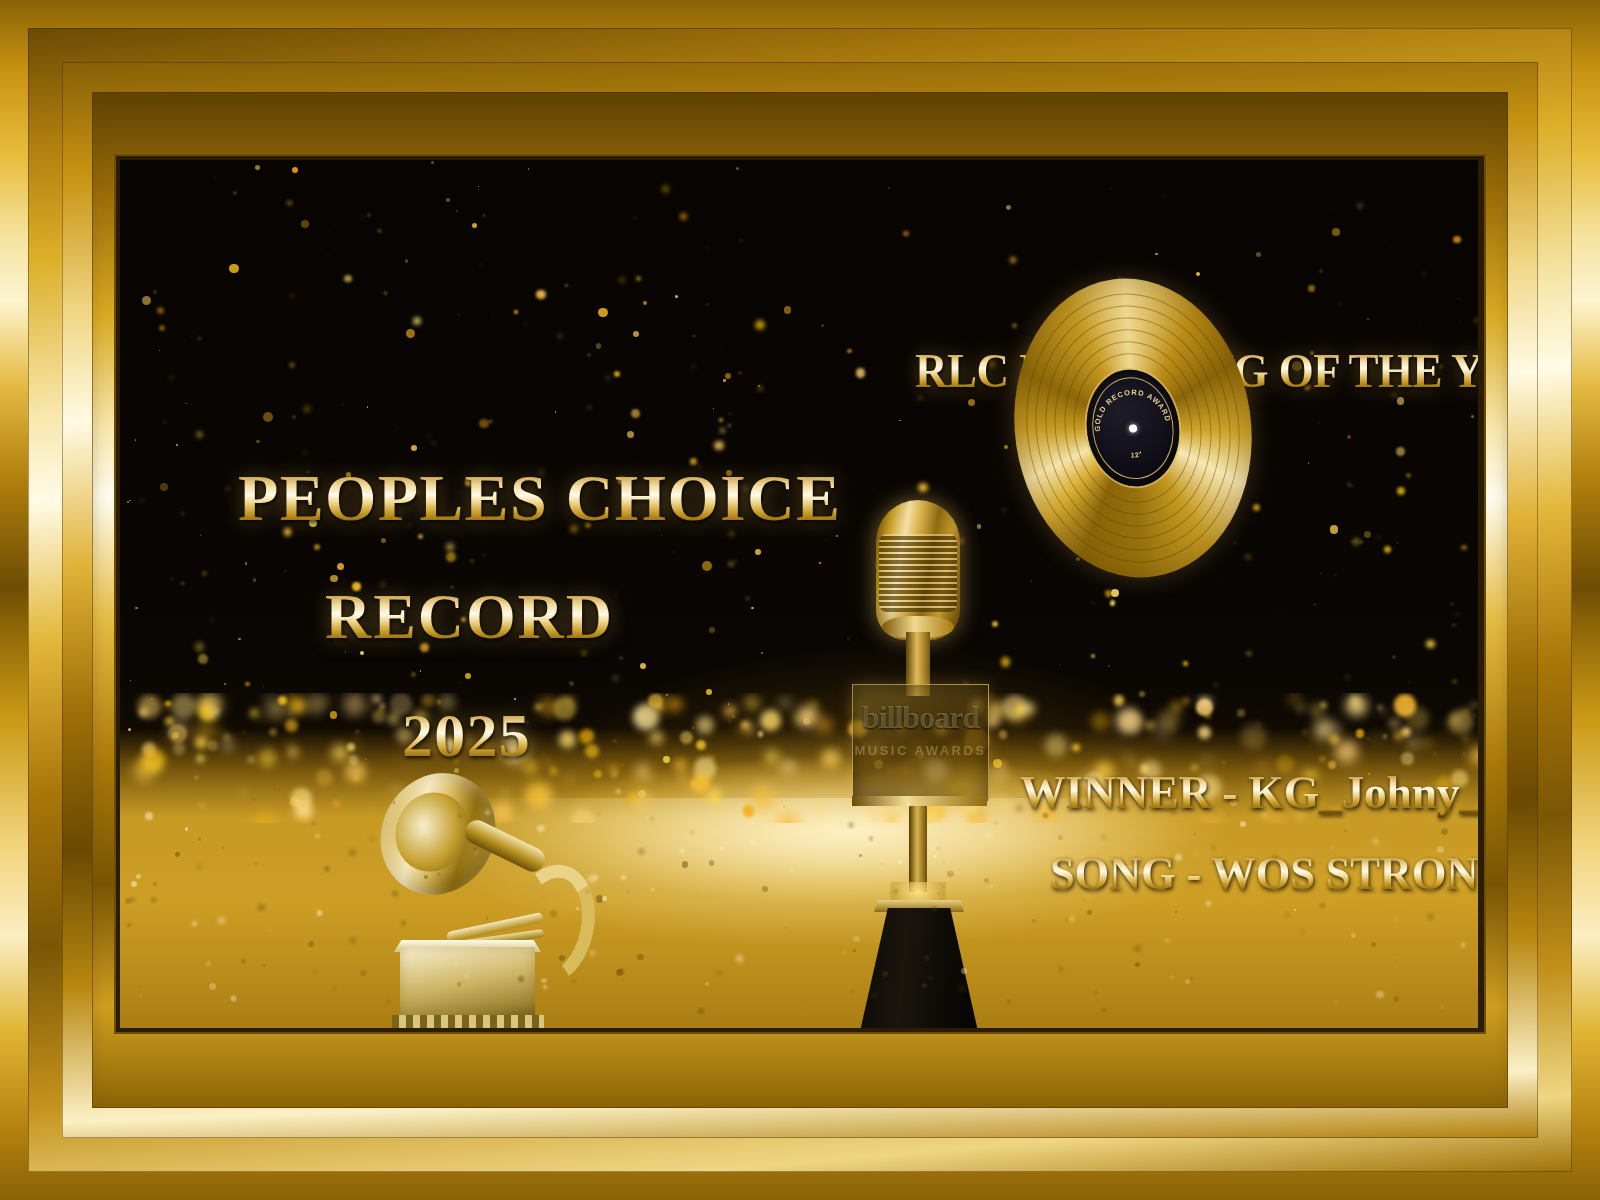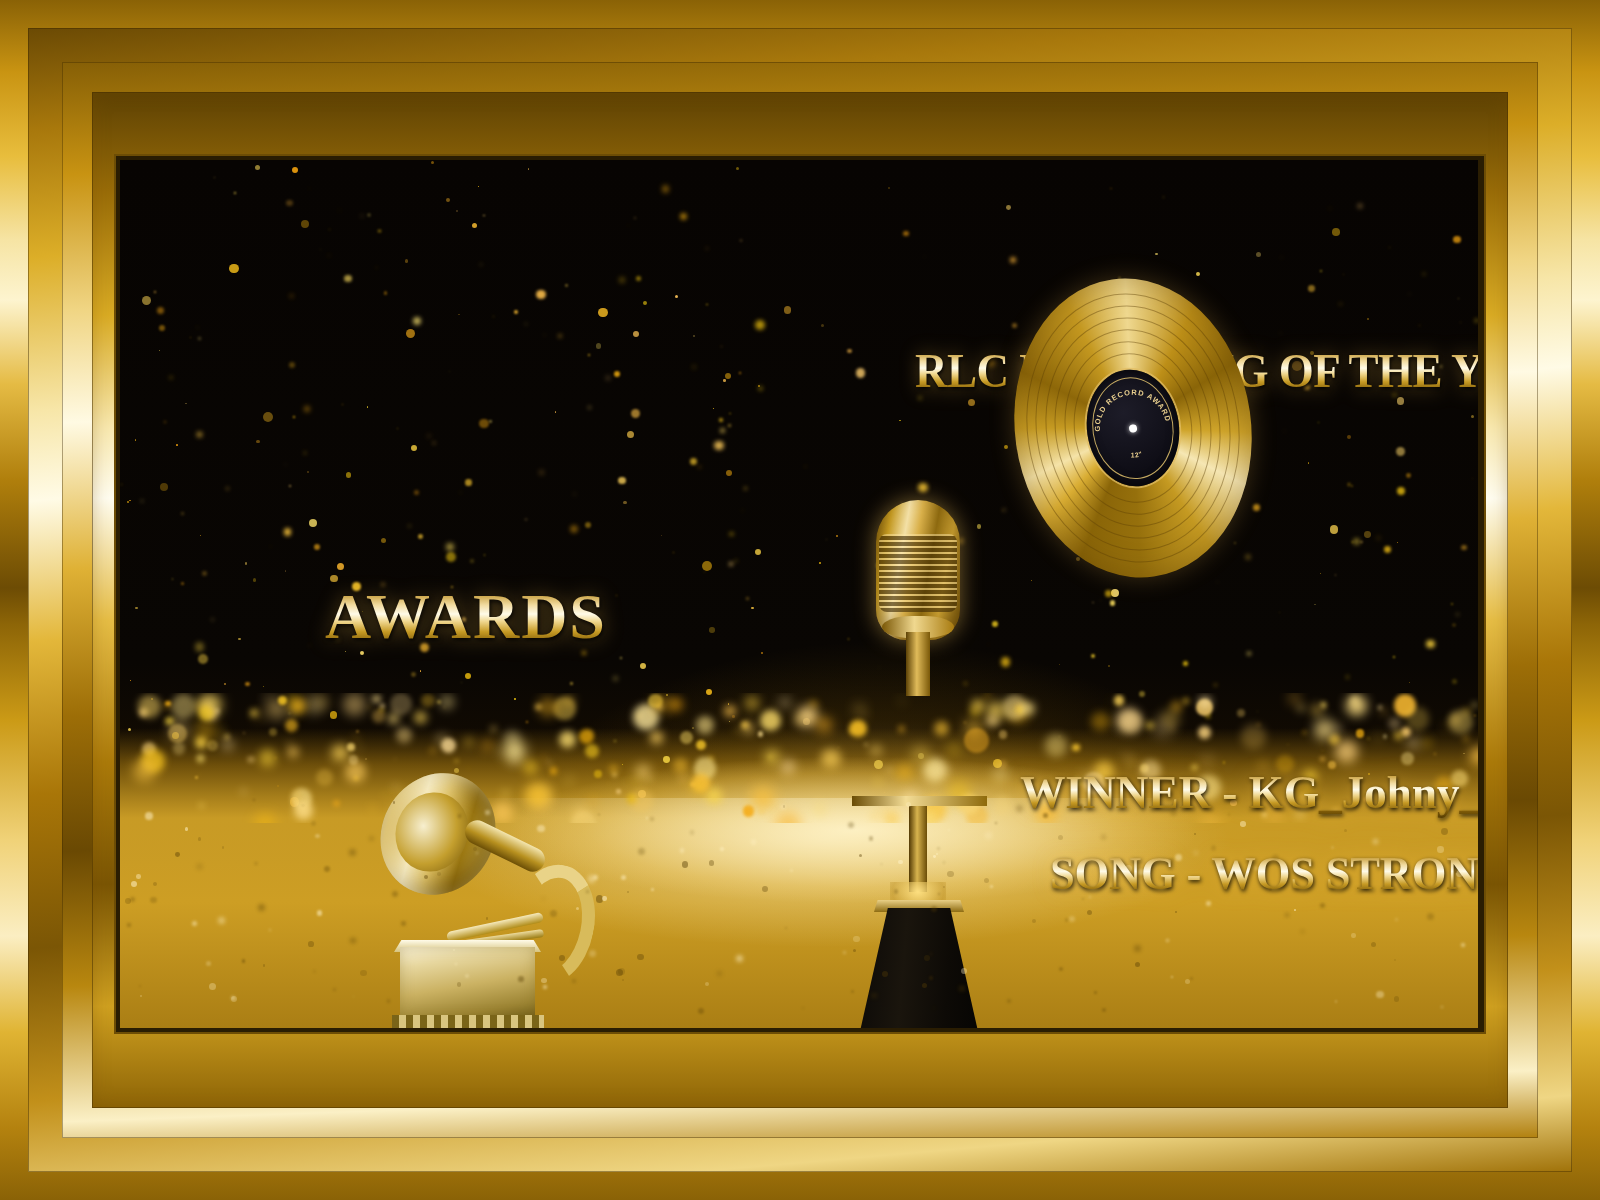--- a/index.html
+++ b/index.html
@@ -868,21 +868,23 @@
         <div class="dot" style="left: 370.3px; top: 32.7px; width: 6.7px; height: 6.7px; background: rgb(248, 207, 93); opacity: 0.48; filter: blur(3.6px);"></div>
         <div class="dot" style="left: 1026px; top: 28.5px; width: 7.8px; height: 7.8px; background: rgb(247, 207, 64); opacity: 0.73; filter: blur(3.4px);"></div>
         <div class="dot" style="left: 459.1px; top: 36.1px; width: 15.2px; height: 15.2px; background: rgb(245, 178, 10); opacity: 0.71; filter: blur(2.3px);"></div>
         <div class="dot" style="left: 260px; top: 10.8px; width: 4.7px; height: 4.7px; background: rgb(251, 220, 152); opacity: 0.81; filter: blur(2px);"></div>
         <div class="dot" style="left: 468.7px; top: 103.6px; width: 8.8px; height: 8.8px; background: rgb(245, 174, 20); opacity: 0.32; filter: blur(4.6px);"></div>
         <div class="dot" style="left: 251.7px; top: 15.9px; width: 13.8px; height: 13.8px; background: rgb(248, 196, 84); opacity: 0.38; filter: blur(2.5px);"></div>
         <div class="dot" style="left: 851.1px; top: 5.6px; width: 13.6px; height: 13.6px; background: rgb(247, 207, 74); opacity: 0.69; filter: blur(4.2px);"></div>
         <div class="dot" style="left: 865.4px; top: 0.3px; width: 4.3px; height: 4.3px; background: rgb(245, 178, 10); opacity: 0.5; filter: blur(3.9px);"></div>
       </div>
 
-    <div class="goldtext" id="t-awards">AWARDS</div>
+    <div class="goldtext" id="t-peoples">PEOPLES CHOICE</div>
+    <div class="goldtext" id="t-awards">RECORD</div>
+    <div class="goldtext" id="t-2025">2025</div>
 
     <div class="goldtext" id="t-category">RLC BEST SONG OF THE YEAR</div>
     <div class="goldtext" id="t-winner">WINNER - KG_Johny_300_WOS</div>
     <div class="goldtext" id="t-song">SONG - WOS STRONG</div>
 
     <div id="record">
       <div class="disc"></div>
       <div class="groove" style="left:5%;top:5%;right:5%;bottom:5%"></div>
       <div class="groove" style="left:9%;top:9%;right:9%;bottom:9%"></div>
       <div class="groove" style="left:13%;top:13%;right:13%;bottom:13%"></div>
@@ -901,20 +903,24 @@
         </svg>
         <div class="spindle"></div>
       </div>
     </div>
 
     <div id="mic">
       <div class="mic-head"></div>
       <div class="mic-grill"></div>
       <div class="mic-lip"></div>
       <div class="mic-neck"></div>
+      <div class="plaque">
+        <div class="bb">billboard</div>
+        <div class="ma">MUSIC AWARDS</div>
+      </div>
       <div class="plaque-edge"></div>
       <div class="mic-stem"></div>
       <div class="mic-flare"></div>
       <div class="mic-base-lip"></div>
       <div class="mic-base"></div>
     </div>
 
     <div id="gramo">
       <div class="horn"></div>
       <div class="horn-inner"></div>

